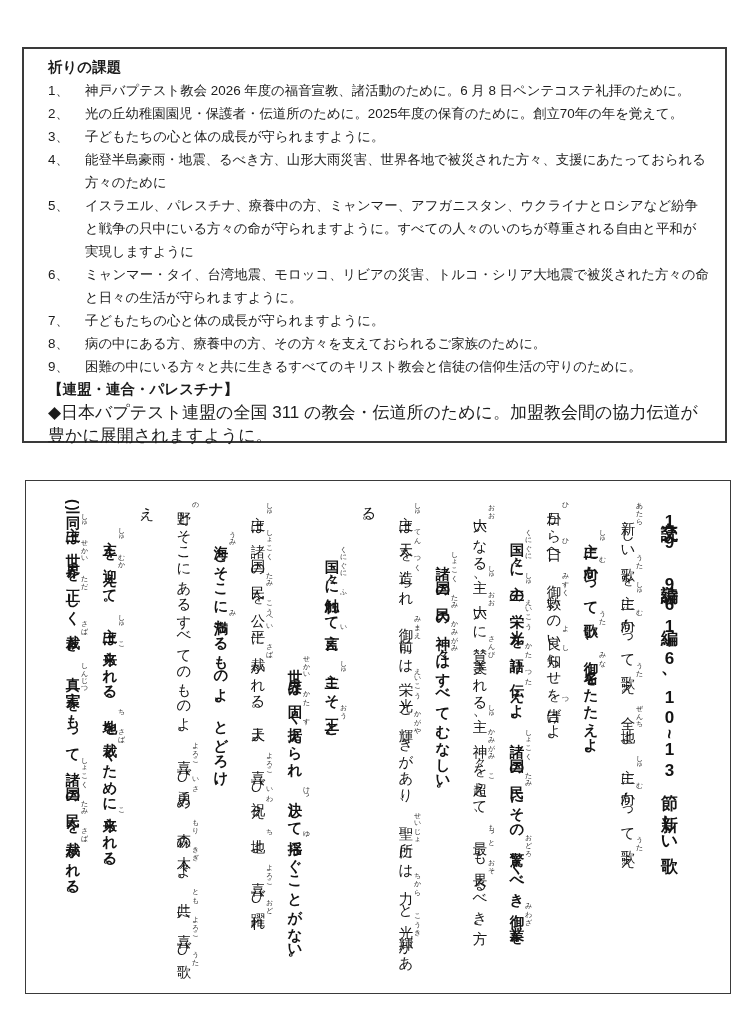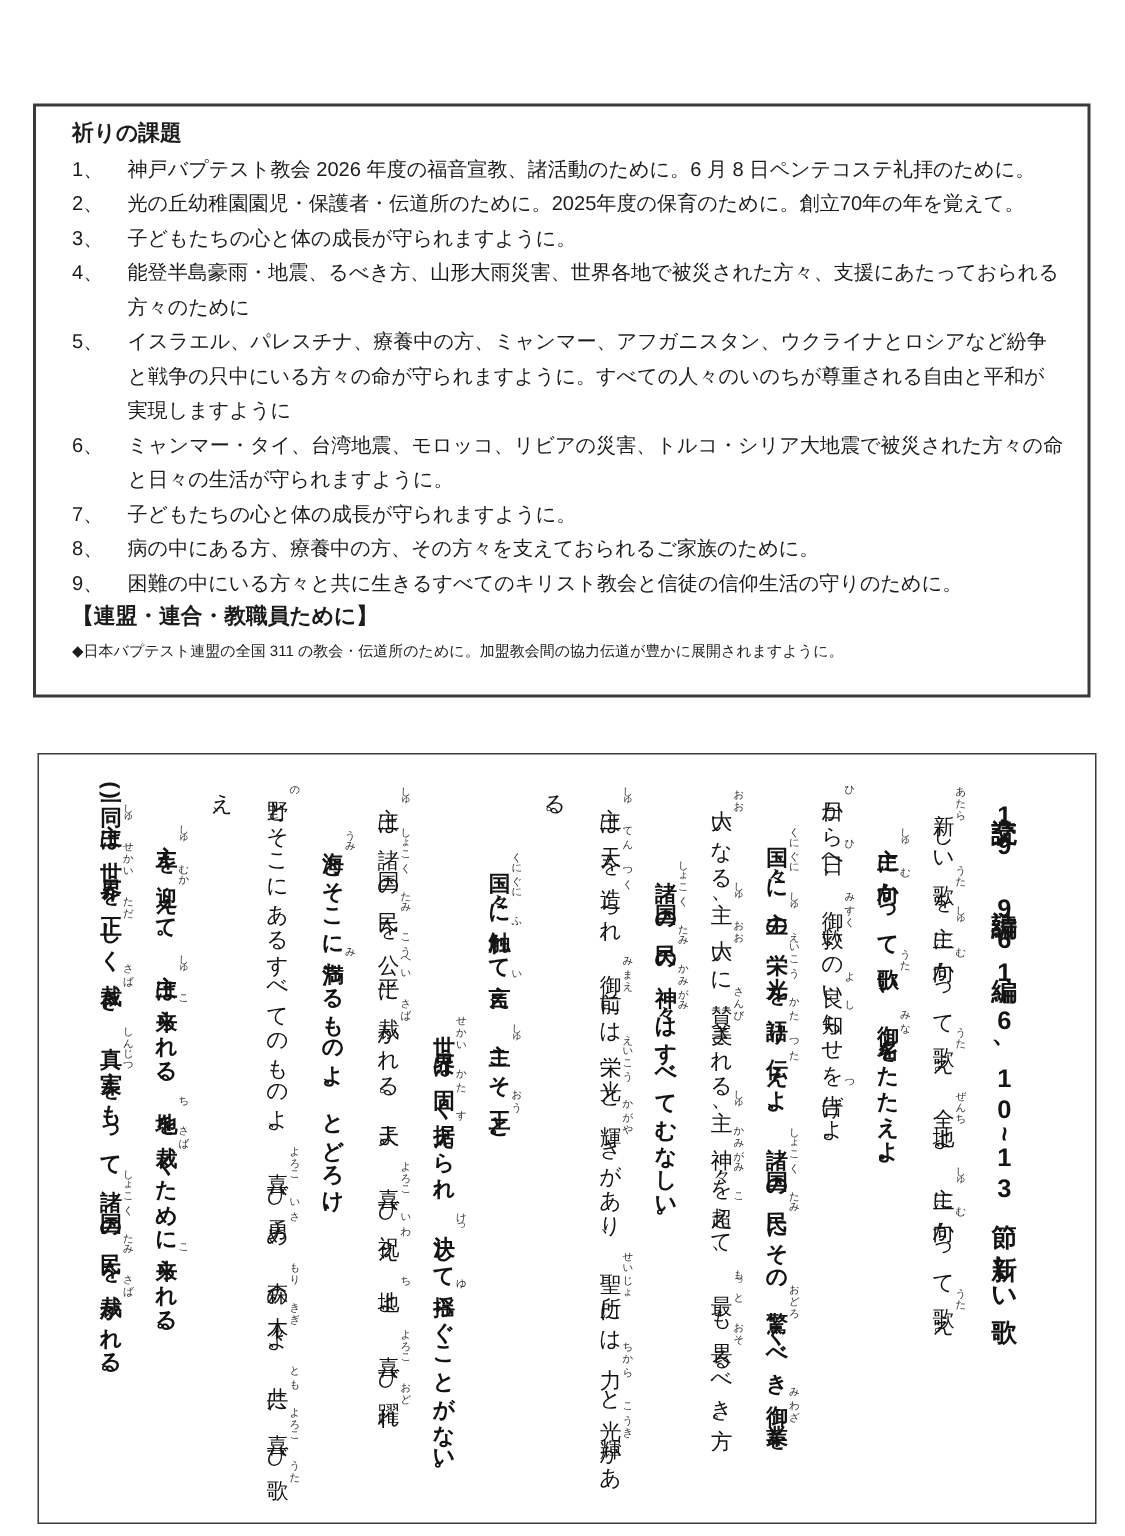--- a/index.html
+++ b/index.html
@@ -3,36 +3,36 @@
 <meta charset="utf-8">
 <style>
   html,body{margin:0;padding:0;}
   body{
     width:750px;height:1024px;position:relative;
     background:#ffffff;
     font-family:"Liberation Sans","DejaVu Sans",sans-serif;
     color:#1c1c1c;
     -webkit-font-smoothing:antialiased;
   }
-  .page{position:absolute;inset:0;overflow:hidden;margin-top:22px;}
+  .page{position:absolute;inset:0;overflow:hidden;}
 
   
   .prayer-box{
     position:absolute;left:22px;top:47px;width:705px;height:396px;
     border:2px solid #3a3a3a;box-sizing:border-box;
     padding:7px 16px 4px 24px;
   }
   .prayer-title{
     font-size:14.5px;font-weight:bold;line-height:23px;margin:0;
   }
   .p-item{display:flex;line-height:23px;font-size:13.4px;}
   .p-num{width:37px;flex:0 0 37px;}
   .p-txt{flex:1;}
   .p-subheading{font-size:14.5px;font-weight:bold;line-height:23px;}
-  .p-fed{font-size:10px;line-height:23px;}
+  .p-fed{font-size:17px;line-height:23px;}
 
   
   .reading-box{
     position:absolute;left:25px;top:480px;width:706px;height:514px;
     border:1.6px solid #3a3a3a;box-sizing:border-box;
   }
   .vtext{
     position:absolute;top:10px;right:38px;bottom:6px;left:20px;
     writing-mode:vertical-rl;text-orientation:mixed;
     font-size:14.5px;letter-spacing:0.6px;
@@ -84,21 +84,21 @@
         </div>
         <div class="p-item">
           <span class="p-num">8、</span>
           <span class="p-txt">病の中にある方、療養中の方、その方々を支えておられるご家族のために。</span>
         </div>
         <div class="p-item">
           <span class="p-num">9、</span>
           <span class="p-txt">困難の中にいる方々と共に生きるすべてのキリスト教会と信徒の信仰生活の守りのために。</span>
         </div>
       </div>
-    <div class="p-subheading">【連盟・連合・教職員ために】</div>
+    <div class="p-subheading">【連盟・連合・パレスチナ】</div>
     <div class="p-fed">◆日本バプテスト連盟の全国 311 の教会・伝道所のために。加盟教会間の協力伝道が豊かに展開されますように。</div>
   </section>
 
   <section class="reading-box">
     <div id="reading" class="vtext">
         <div class="vline bold vtitle" style="padding-top: 18px;">交読<span class="num">19</span>　詩編<span class="num">96</span>編<span class="num">1</span>~<span class="num">6</span>、<span class="num">10</span>~<span class="num">13</span>節　新しい歌</div>
         <div class="vline" style="padding-top: 6px;"><ruby>新<rt>あたら</rt></ruby>しい<ruby>歌<rt>うた</rt></ruby>を<ruby>主<rt>しゅ</rt></ruby>に<ruby>向<rt>む</rt></ruby>かって<ruby>歌<rt>うた</rt></ruby>え。<ruby>全地<rt>ぜんち</rt></ruby>よ、<ruby>主<rt>しゅ</rt></ruby>に<ruby>向<rt>む</rt></ruby>かって<ruby>歌<rt>うた</rt></ruby>え。</div>
         <div class="vline bold" style="padding-top: 33px;"><ruby>主<rt>しゅ</rt></ruby>に<ruby>向<rt>む</rt></ruby>かって<ruby>歌<rt>うた</rt></ruby>い、<ruby>御名<rt>みな</rt></ruby>をたたえよ。</div>
         <div class="vline" style="padding-top: 6px;"><ruby>日<rt>ひ</rt></ruby>から<ruby>日<rt>ひ</rt></ruby>へ、<ruby>御救<rt>みすく</rt></ruby>いの<ruby>良<rt>よ</rt></ruby>い<ruby>知<rt>し</rt></ruby>らせを<ruby>告<rt>つ</rt></ruby>げよ。</div>
         <div class="vline bold" style="padding-top: 33px;"><ruby>国々<rt>くにぐに</rt></ruby>に<ruby>主<rt>しゅ</rt></ruby>の<ruby>栄光<rt>えいこう</rt></ruby>を<ruby>語<rt>かた</rt></ruby>り<ruby>伝<rt>つた</rt></ruby>えよ、<ruby>諸国<rt>しょこく</rt></ruby>の<ruby>民<rt>たみ</rt></ruby>にその<ruby>驚<rt>おどろ</rt></ruby>くべき<ruby>御業<rt>みわざ</rt></ruby>を。</div>

